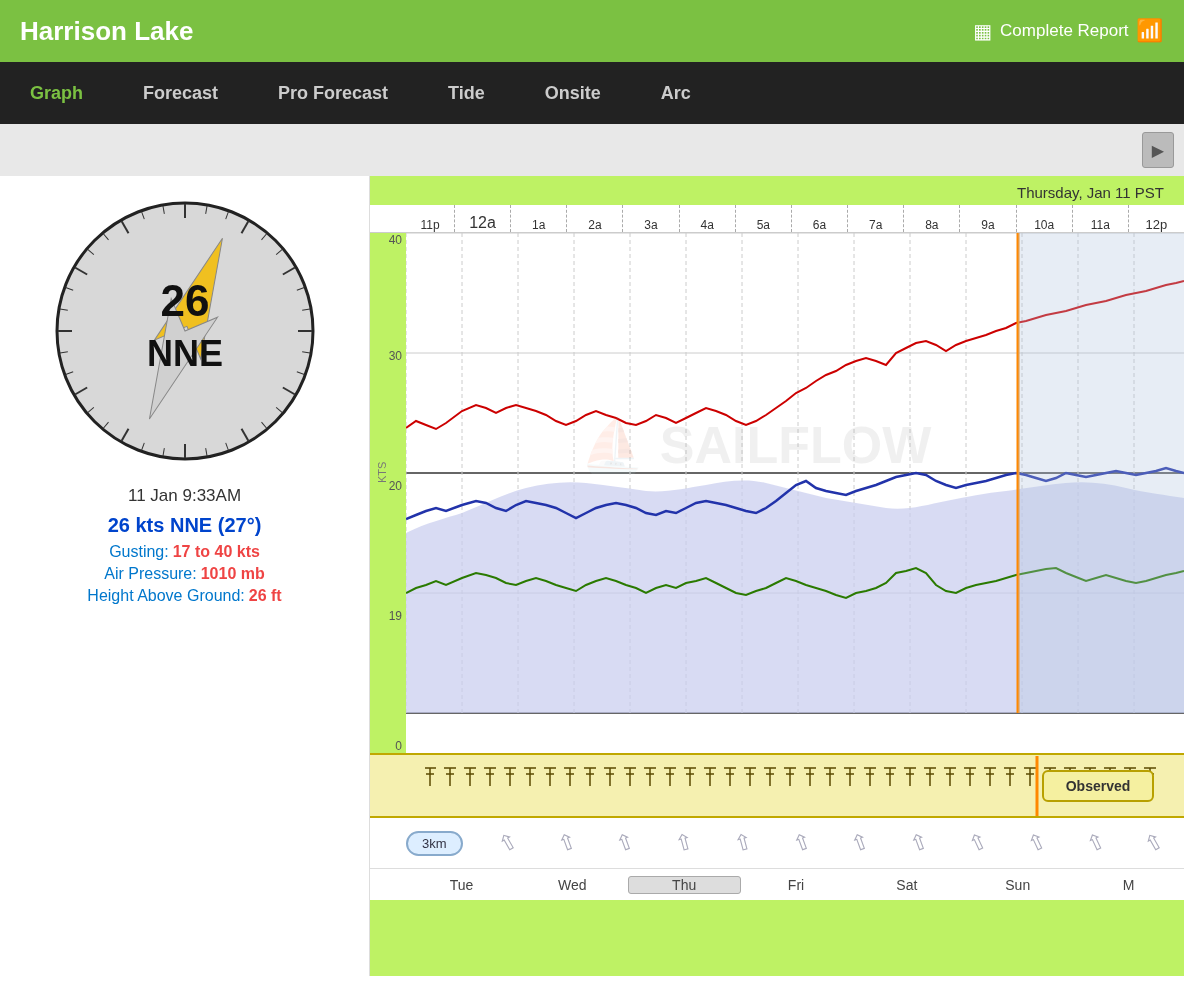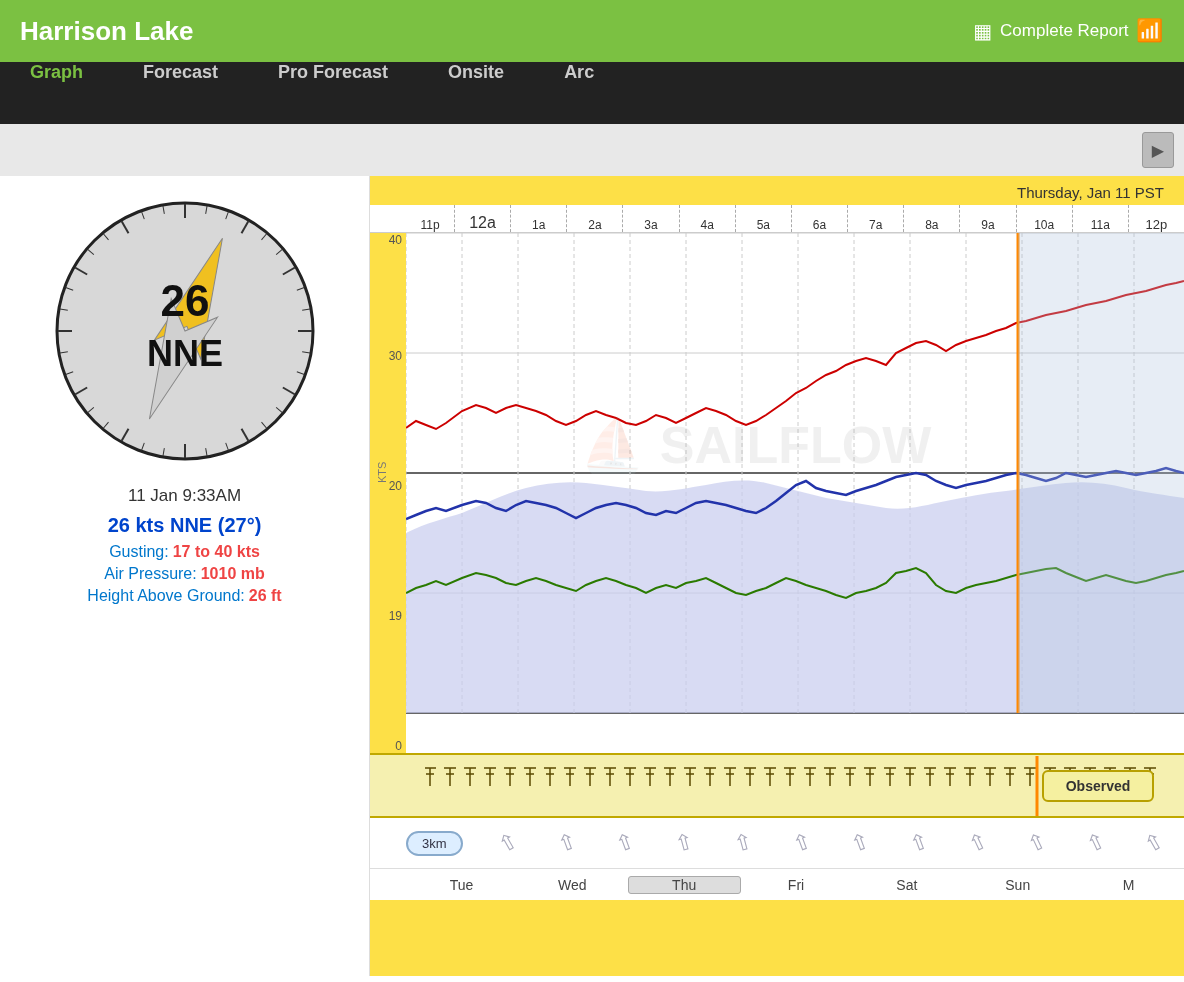--- a/index.html
+++ b/index.html
@@ -39,20 +39,21 @@
       height: 62px;
       padding: 0 0;
     }
     .nav-item {
       color: #ccc;
       font-size: 18px;
       font-weight: bold;
       padding: 0 30px;
       height: 100%;
       display: flex;
+      align-items: center;
       cursor: pointer;
       white-space: nowrap;
     }
     .nav-item.active {
       color: #7bc142;
     }
 
     
     .toolbar {
       background: #e8e8e8;
@@ -164,21 +165,21 @@
       font-size: 13px;
       color: #555;
       margin-top: 4px;
     }
 
     
     .right-panel {
       flex: 1;
       overflow: hidden;
       position: relative;
-      background: #fde047;
+      background: #bef264;
     }
 
     .chart-header {
       text-align: right;
       padding: 8px 20px 4px 0;
       font-size: 15px;
       color: #333;
       font-weight: normal;
     }
   </style>
@@ -196,20 +197,23 @@
 
 <div class="nav">
   <div class="nav-item active">
     <span>Graph</span>
   </div>
   <div class="nav-item">
     <span>Forecast</span>
   </div>
   <div class="nav-item">
     <span>Pro Forecast</span>
+  </div>
+  <div class="nav-item">
+    <span>Tide</span>
   </div>
   <div class="nav-item">
     <span>Onsite</span>
   </div>
   <div class="nav-item">
     <span>Arc</span>
   </div>
 </div>
 
 <div class="toolbar">

